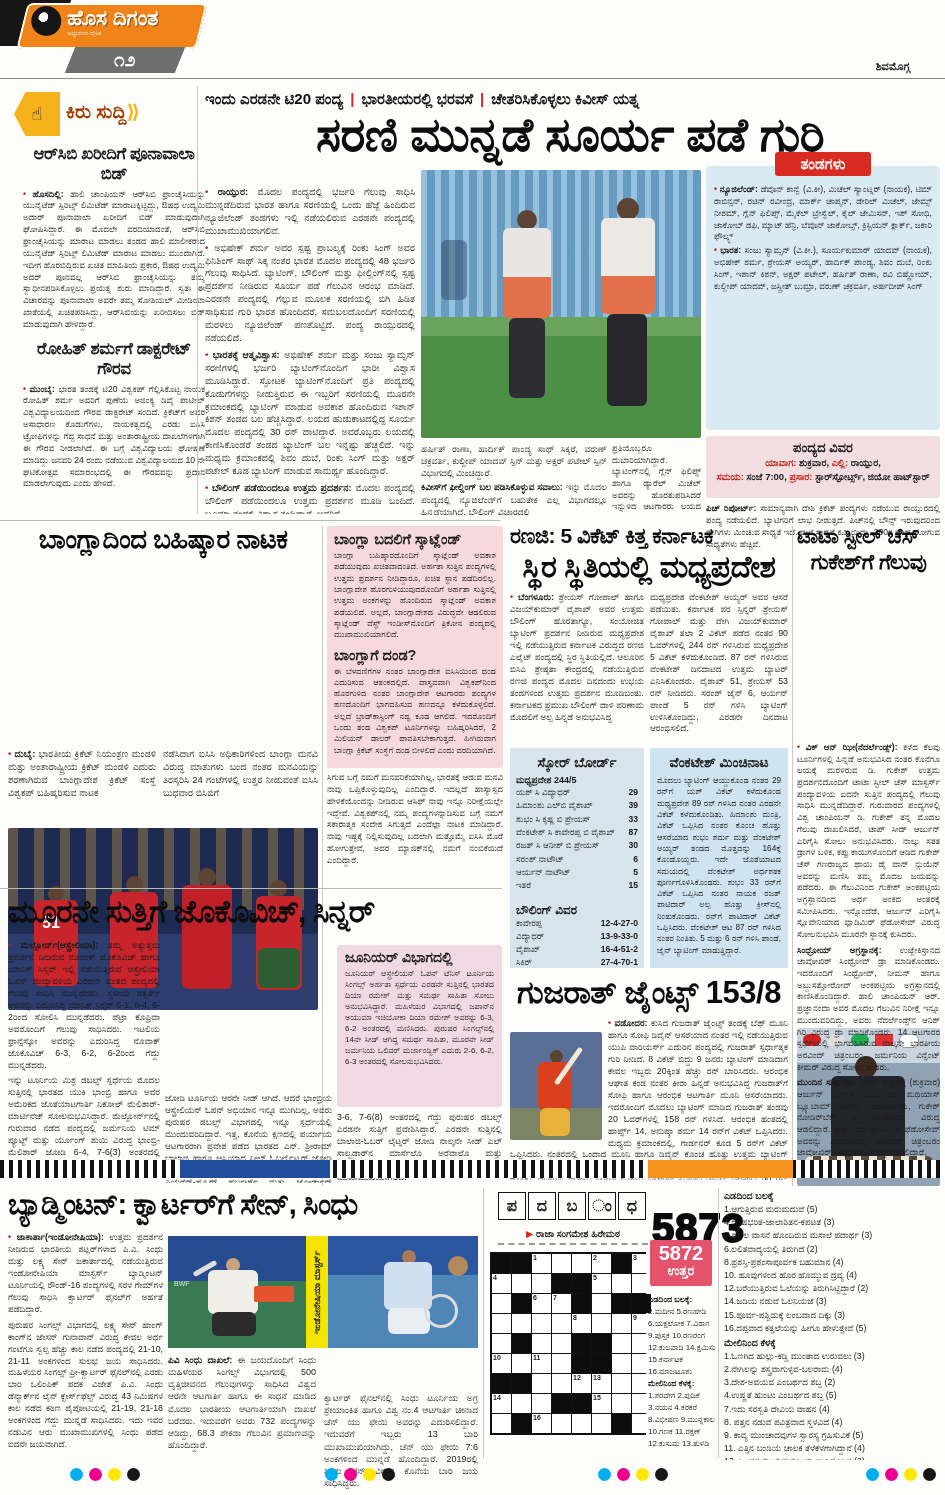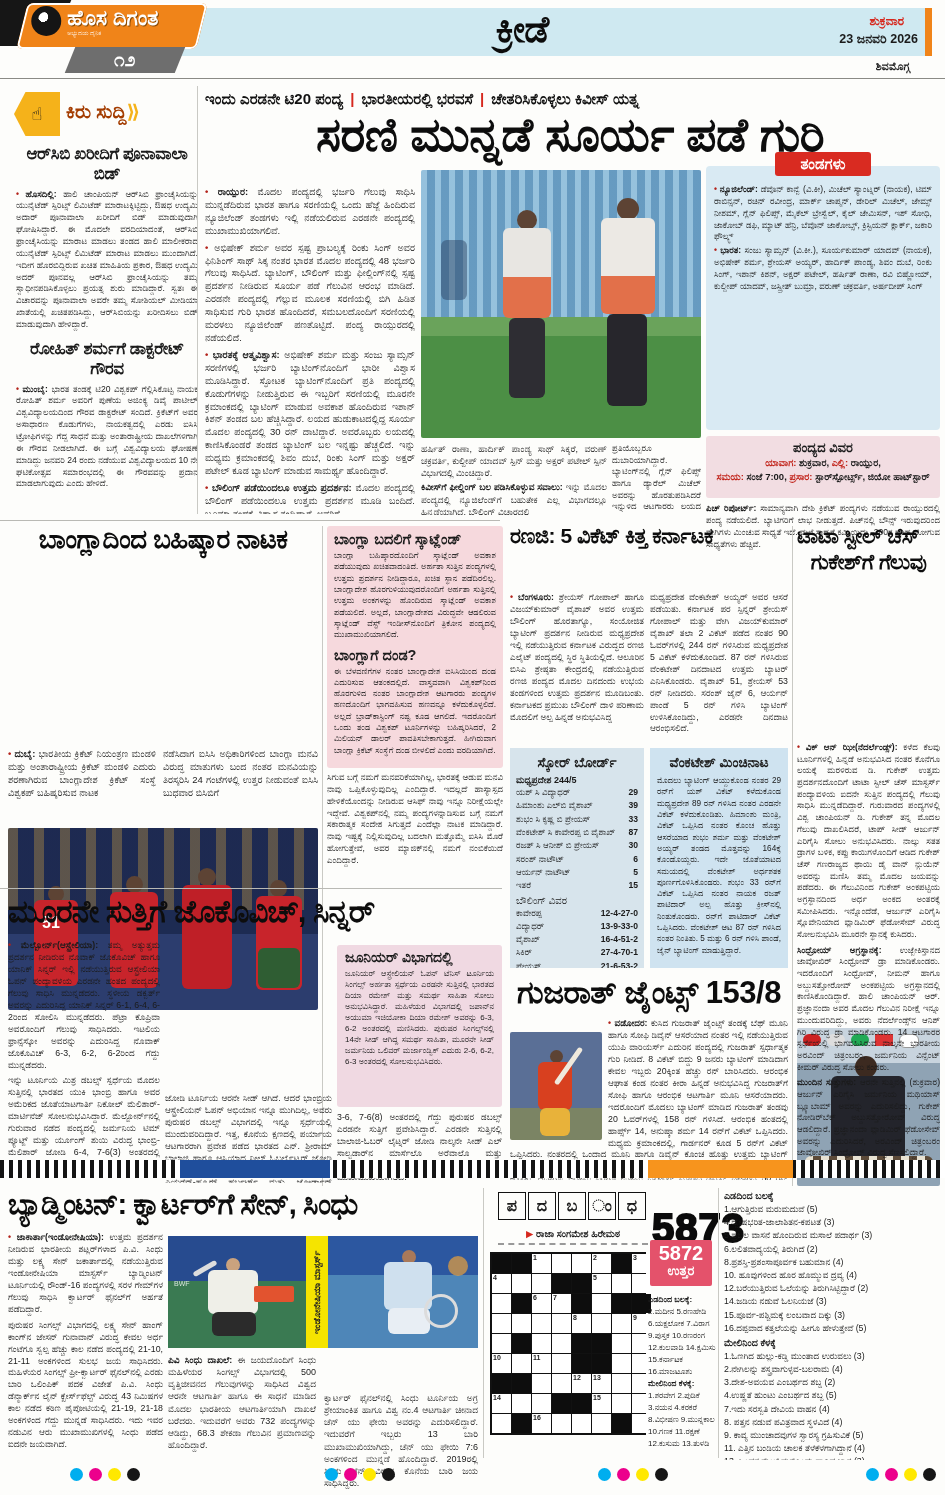--- a/index.html
+++ b/index.html
@@ -63,26 +63,20 @@
   .c{background:#00aeef}.m{background:#ec008c}.y{background:#ffe800}.k{background:#161616}
   .ylabel{writing-mode:vertical-rl;transform:rotate(180deg);font-weight:bold;font-size:10px;
           display:flex;align-items:center;justify-content:center}
 </style>
 </head>
 <body>
 
 <div class="page">
 
   <div class="abs blackskew" style="left:-28px;top:0;width:90px;height:46px"></div>
-  <div class="abs strip" style="left:112px;top:8px;width:820px;height:48px">
-    <div class="abs" style="left:0;right:0;top:1px;text-align:center;font-size:37px;font-weight:bold;color:#0c0c0c;letter-spacing:-1px">ಕ್ರೀಡೆ</div>
-    <div class="abs" style="right:28px;top:6px;font-size:12px;font-weight:bold;color:#d6281e">ಶುಕ್ರವಾರ</div>
-    <div class="abs" style="right:14px;top:24px;font-size:12.5px;font-weight:bold;color:#1b1b1b">23 ಜನವರಿ 2026</div>
-    <div class="abs" style="right:0;top:0;width:7px;height:48px;background:#f08419"></div>
-  </div>
   <div class="abs logo-orange" style="left:22px;top:3px;width:180px;height:46px">
     <div class="logo-inner">
       <span class="logo-circle"></span>
       <span style="display:flex;flex-direction:column;line-height:1">
         <b style="font-size:21px;text-shadow:1px 1px 0 #8a4a05">ಹೊಸ ದಿಗಂತ</b>
         <span style="font-size:6px;margin-top:2px;opacity:.9">ಅಭ್ಯುದಯ ದೈನಿಕ</span>
       </span>
     </div>
   </div>
   <div class="abs pageno" style="left:70px;top:47px;width:110px;height:26px;display:flex;align-items:center;justify-content:center">
@@ -92,21 +86,21 @@
   <div class="hrule" style="left:0;top:78px;width:945px;background:#8a8a85"></div>
 
   <div class="abs" style="left:14px;top:92px;width:170px;height:44px">
     <div style="position:absolute;left:0;top:0;width:46px;height:44px;background:#f5b21a;clip-path:polygon(25% 0,100% 0,100% 100%,25% 100%,0 50%);display:flex;align-items:center;justify-content:center">
       <span style="font-size:18px">☝</span>
     </div>
     <div style="position:absolute;left:52px;top:8px;font-size:19px;font-weight:bold;color:#a33c00">
       <span>ಕಿರು ಸುದ್ದಿ</span><span style="color:#f5b21a;font-weight:bold">⟫</span>
     </div>
   </div>
-  <div class="abs" style="left:16px;top:140px;width:182px;height:372px;overflow:hidden">
+  <div class="abs" style="left:23px;top:140px;width:182px;height:372px;overflow:hidden">
 
       <div style="margin-bottom:8px">
         <div style="font-size:16.5px;font-weight:bold;text-align:center;line-height:1.2;margin:4px 0 5px;letter-spacing:-.3px">ಆರ್‌ಸಿಬಿ ಖರೀದಿಗೆ ಪೂನಾವಾಲಾ ಬಿಡ್</div>
         <div class="smalltxt"><b class="lead" style="color:#b3221a">• </b><b>ಹೊಸದಿಲ್ಲಿ:</b> <span>ಹಾಲಿ ಚಾಂಪಿಯನ್ ಆರ್‌ಸಿಬಿ ಫ್ರಾಂಚೈಸಿಯನ್ನು ಯುನೈಟೆಡ್ ಸ್ಪಿರಿಟ್ಸ್ ಲಿಮಿಟೆಡ್ ಮಾರಾಟಕ್ಕಿಟ್ಟಿದ್ದು, ಔಷಧ ಉದ್ಯಮಿ ಅದಾರ್ ಪೂನಾವಾಲಾ ಖರೀದಿಗೆ ಬಿಡ್ ಮಾಡುವುದಾಗಿ ಘೋಷಿಸಿದ್ದಾರೆ. ಈ ಮೊದಲೇ ವರದಿಯಾದಂತೆ, ಆರ್‌ಸಿಬಿ ಫ್ರಾಂಚೈಸಿಯನ್ನು ಮಾರಾಟ ಮಾಡಲು ತಂಡದ ಹಾಲಿ ಮಾಲೀಕರಾದ ಯುನೈಟೆಡ್ ಸ್ಪಿರಿಟ್ಸ್ ಲಿಮಿಟೆಡ್ ಮಾರಾಟ ಮಾಡಲು ಮುಂದಾಗಿದೆ. ಇದೀಗ ಹೊರಬಿದ್ದಿರುವ ಖಚಿತ ಮಾಹಿತಿಯ ಪ್ರಕಾರ, ಔಷಧ ಉದ್ಯಮಿ ಅದರ್ ಪೂನವಲ್ಲ ಆರ್‌ಸಿಬಿ ಫ್ರಾಂಚೈಸಿಯನ್ನು ತಮ್ಮ ಸ್ವಾಧೀನಪಡಿಸಿಕೊಳ್ಳಲು ಪ್ರಯತ್ನ ಶುರು ಮಾಡಿದ್ದಾರೆ. ಸ್ವತಃ ಈ ವಿಚಾರವನ್ನು ಪೂನಾವಾಲಾ ಅವರೇ ತಮ್ಮ ಸೋಶಿಯಲ್ ಮೀಡಿಯಾ ಖಾತೆಯಲ್ಲಿ ಖಚಿತಪಡಿಸಿದ್ದು, ಆರ್‌ಸಿಬಿಯನ್ನು ಖರೀದಿಸಲು ಬಿಡ್ ಮಾಡುವುದಾಗಿ ಹೇಳಿದ್ದಾರೆ.</span></div>
       </div>
 
       <div style="margin-bottom:8px">
         <div style="font-size:16.5px;font-weight:bold;text-align:center;line-height:1.2;margin:4px 0 5px;letter-spacing:-.3px">ರೋಹಿತ್ ಶರ್ಮಗೆ ಡಾಕ್ಟರೇಟ್ ಗೌರವ</div>
         <div class="smalltxt"><b class="lead" style="color:#b3221a">• </b><b>ಮುಂಬೈ:</b> <span>ಭಾರತ ತಂಡಕ್ಕೆ ಟಿ20 ವಿಶ್ವಕಪ್ ಗೆಲ್ಲಿಸಿಕೊಟ್ಟ ನಾಯಕ ರೋಹಿತ್ ಶರ್ಮ ಅವರಿಗೆ ಪುಣೆಯ ಅಜಿಂಕ್ಯ ಡಿವೈ ಪಾಟೀಲ್ ವಿಶ್ವವಿದ್ಯಾಲಯದಿಂದ ಗೌರವ ಡಾಕ್ಟರೇಟ್ ಸಂದಿದೆ. ಕ್ರಿಕೆಟ್‌ಗೆ ಅವರ ಅಸಾಧಾರಣ ಕೊಡುಗೆಗಳು, ನಾಯಕತ್ವದಲ್ಲಿ ಎರಡು ಐಸಿಸಿ ಟ್ರೋಫಿಗಳನ್ನು ಗೆದ್ದ ಸಾಧನೆ ಮತ್ತು ಅಂತಾರಾಷ್ಟ್ರೀಯ ದಾಖಲೆಗಳಿಗಾಗಿ ಈ ಗೌರವ ನೀಡಲಾಗಿದೆ. ಈ ಬಗ್ಗೆ ವಿಶ್ವವಿದ್ಯಾಲಯ ಘೋಷಣೆ ಮಾಡಿದ್ದು ಜನವರಿ 24 ರಂದು ನಡೆಯುವ ವಿಶ್ವವಿದ್ಯಾಲಯದ 10 ನೇ ಘಟಿಕೋತ್ಸವ ಸಮಾರಂಭದಲ್ಲಿ ಈ ಗೌರವವನ್ನು ಪ್ರದಾನ ಮಾಡಲಾಗುವುದು ಎಂದು ಹೇಳಿದೆ.</span></div>
       </div>
@@ -194,20 +188,21 @@
     <div style="font-weight:bold;font-size:14.5px;margin-bottom:2px">ಬಾಂಗ್ಲಾ ಬದಲಿಗೆ ಸ್ಕಾಟ್ಲೆಂಡ್</div>
     <div class="smalltxt" style="font-size:8.2px">ಬಾಂಗ್ಲಾ ಬಹಿಷ್ಕಾರದೊಂದಿಗೆ ಸ್ಕಾಟ್ಲೆಂಡ್ ಅವಕಾಶ ಪಡೆಯುವುದು ಖಚಿತವಾದಂತಿದೆ. ಅರ್ಹತಾ ಸುತ್ತಿನ ಪಂದ್ಯಗಳಲ್ಲಿ ಉತ್ತಮ ಪ್ರದರ್ಶನ ನೀಡಿದ್ದಾರೂ, ಖಚಿತ ಸ್ಥಾನ ಪಡೆದಿರಲಿಲ್ಲ. ಬಾಂಗ್ಲಾದೇಶ ಹೊರಗುಳಿಯುವುದರೊಂದಿಗೆ ಅರ್ಹತಾ ಸುತ್ತಿನಲ್ಲಿ ಉತ್ತಮ ಅಂಕಗಳನ್ನು ಹೊಂದಿರುವ ಸ್ಕಾಟ್ಲೆಂಡ್ ಅವಕಾಶ ಪಡೆಯಲಿದೆ. ಅಲ್ಲದೆ, ಬಾಂಗ್ಲಾದೇಶದ ವಿರುದ್ಧವೇ ಆಡಲಿರುವ ಸ್ಕಾಟ್ಲೆಂಡ್ ವೆಸ್ಟ್ ಇಂಡೀಸ್‌ನೊಂದಿಗೆ ತ್ರಿಕೋನ ಪಂದ್ಯದಲ್ಲಿ ಮುಖಾಮುಖಿಯಾಗಲಿದೆ.</div>
     <div style="font-weight:bold;font-size:14.5px;margin:6px 0 2px">ಬಾಂಗ್ಲಾಗೆ ದಂಡ?</div>
     <div class="smalltxt" style="font-size:8.2px">ಈ ಬೆಳವಣಿಗೆಗಳ ನಂತರ ಬಾಂಗ್ಲಾದೇಶ ಐಸಿಸಿಯಿಂದ ದಂಡ ಎದುರಿಸುವ ಆತಂಕದಲ್ಲಿದೆ. ವಾಸ್ತವವಾಗಿ ವಿಶ್ವಕಪ್‌ನಿಂದ ಹೊರಗುಳಿದ ನಂತರ ಬಾಂಗ್ಲಾದೇಶ ಆಟಗಾರರು ಪಂದ್ಯಗಳ ಹಣದೊಂದಿಗೆ ಭಾಗವಹಿಸುವ ಹಣವನ್ನೂ ಕಳೆದುಕೊಳ್ಳಲಿದೆ. ಅಲ್ಲದೆ ಬ್ರಾಡ್‌ಕಾಸ್ಟಿಂಗ್ ನಷ್ಟ ಕೂಡ ಆಗಲಿದೆ. ಇದರೊಂದಿಗೆ ಒಂದು ತಂಡ ವಿಶ್ವಕಪ್ ಟೂರ್ನಿಗಳನ್ನು ಬಹಿಷ್ಕರಿಸಿದರೆ, 2 ಮಿಲಿಯನ್ ಡಾಲರ್ ಪಾವತಿಸಬೇಕಾಗುತ್ತದೆ. ಹೀಗಿರುವಾಗ ಬಾಂಗ್ಲಾ ಕ್ರಿಕೆಟ್ ಸಂಸ್ಥೆಗೆ ದಂಡ ಬೀಳಲಿದೆ ಎಂದು ವರದಿಯಾಗಿದೆ.</div>
   </div>
   <div class="abs smalltxt" style="left:327px;top:772px;width:176px;height:114px;overflow:hidden">
     <span>ಸಿಗುವ ಬಗ್ಗೆ ನಮಗೆ ಮನವರಿಕೆಯಾಗಿಲ್ಲ, ಭಾರತಕ್ಕೆ ಆಡುವ ಮನವಿ ನಾವು ಒಪ್ಪಿಕೊಳ್ಳುವುದಿಲ್ಲ ಎಂದಿದ್ದಾರೆ. ಇದಲ್ಲದೆ ಹಾಸ್ಯಾಸ್ಪದ ಹೇಳಿಕೆಯೊಂದನ್ನು ನೀಡಿರುವ ಆಸಿಫ್ ನಾವು ಇನ್ನೂ ನಿರೀಕ್ಷೆಯಲ್ಲೇ ಇದ್ದೇವೆ. ವಿಶ್ವಕಪ್‌ನಲ್ಲಿ ನಮ್ಮ ಪಂದ್ಯಗಳನ್ನಾಡಿಸುವ ಬಗ್ಗೆ ನಮಗೆ ಸಕಾರಾತ್ಮಕ ಸಂದೇಶ ಸಿಗುತ್ತದೆ ಎಂದೆಲ್ಲಾ ನಾಟಕ ಮಾಡಿದ್ದಾರೆ. ನಾವು ಇಷ್ಟಕ್ಕೆ ನಿಲ್ಲಿಸುವುದಿಲ್ಲ ಬದಲಾಗಿ ಮತ್ತೊಮ್ಮೆ ಐಸಿಸಿ ಮೊರೆ ಹೋಗುತ್ತೇವೆ, ಅವರ ಮ್ಯಾಜಿಕ್‌ನಲ್ಲಿ ನಮಗೆ ನಂಬಿಕೆಯಿದೆ ಎಂದಿದ್ದಾರೆ.</span>
   </div>
 
   <div class="abs headline" style="left:510px;top:524px;width:278px;font-size:21px;text-align:left">ರಣಜಿ: 5 ವಿಕೆಟ್ ಕಿತ್ತ ಕರ್ನಾಟಕ</div>
+  <div class="abs headline" style="left:510px;top:550px;width:278px;font-size:30px;text-align:center">ಸ್ಥಿರ ಸ್ಥಿತಿಯಲ್ಲಿ ಮಧ್ಯಪ್ರದೇಶ</div>
   <div class="abs bodytxt" style="left:510px;top:592px;width:134px;height:152px;overflow:hidden;font-size:8.8px">
     <b style="color:#b3221a">•</b> <b>ಬೆಂಗಳೂರು:</b> <span>ಶ್ರೇಯಸ್ ಗೋಪಾಲ್ ಹಾಗೂ ವಿಜಯ್‌ಕುಮಾರ್ ವೈಶಾಖ್ ಅವರ ಉತ್ತಮ ಬೌಲಿಂಗ್ ಹೊರತಾಗ್ಯೂ, ಸಂಯೋಜಿತ ಬ್ಯಾಟಿಂಗ್ ಪ್ರದರ್ಶನ ನೀಡಿರುವ ಮಧ್ಯಪ್ರದೇಶ ಇಲ್ಲಿ ನಡೆಯುತ್ತಿರುವ ಕರ್ನಾಟಕ ವಿರುದ್ಧದ ರಣಜಿ ಎಲೈಟ್ ಪಂದ್ಯದಲ್ಲಿ ಸ್ಥಿರ ಸ್ಥಿತಿಯಲ್ಲಿದೆ. ಆಲೂರಿನ ಬಿಸಿಎ ಶ್ರೇಷ್ಠತಾ ಕೇಂದ್ರದಲ್ಲಿ ನಡೆಯುತ್ತಿರುವ ರಣಜಿ ಪಂದ್ಯದ ಮೊದಲ ದಿನದಂದು ಉಭಯ ತಂಡಗಳಿಂದ ಉತ್ತಮ ಪ್ರದರ್ಶನ ಮೂಡಿಬಂತು. ಕರ್ನಾಟಕದ ಪ್ರಮುಖ ಬೌಲಿಂಗ್ ದಾಳಿ ಪರಿಣಾಮ ಮೊದಲಿಗೆ ಅಲ್ಪ ಹಿನ್ನಡೆ ಅನುಭವಿಸಿದ್ದ</span>
   </div>
   <div class="abs bodytxt" style="left:650px;top:592px;width:138px;height:152px;overflow:hidden;font-size:8.8px">ಮಧ್ಯಪ್ರದೇಶ ವೆಂಕಟೇಶ್ ಅಯ್ಯರ್ ಅವರ ಆಸರೆ ಪಡೆಯಿತು. ಕರ್ನಾಟಕ ಪರ ಸ್ಪಿನ್ನರ್ ಶ್ರೇಯಸ್ ಗೋಪಾಲ್ ಮತ್ತು ವೇಗಿ ವಿಜಯ್‌ಕುಮಾರ್ ವೈಶಾಖ್ ತಲಾ 2 ವಿಕೆಟ್ ಪಡೆದ ನಂತರ 90 ಓವರ್‌ಗಳಲ್ಲಿ 244 ರನ್ ಗಳಿಸಿರುವ ಮಧ್ಯಪ್ರದೇಶ 5 ವಿಕೆಟ್ ಕಳೆದುಕೊಂಡಿದೆ. 87 ರನ್ ಗಳಿಸಿರುವ ವೆಂಕಟೇಶ್ ದಿನದಾಟದ ಉತ್ತಮ ಬ್ಯಾಟರ್ ಎನಿಸಿಕೊಂಡರು. ವೈಶಾಖ್ 51, ಶ್ರೇಯಸ್ 53 ರನ್ ನೀಡಿದರು. ಸರಂಶ್ ಜೈನ್ 6, ಆರ್ಯನ್ ಪಾಂಡೆ 5 ರನ್ ಗಳಿಸಿ ಬ್ಯಾಟಿಂಗ್ ಉಳಿಸಿಕೊಂಡಿದ್ದು, ಎರಡನೇ ದಿನದಾಟ ಆರಂಭಿಸಲಿದೆ.</div>
 
   <div class="abs bluebox" style="left:510px;top:748px;width:134px;height:220px;padding:3px 6px;box-sizing:border-box;overflow:hidden">
     <div class="boxtitle">ಸ್ಕೋರ್ ಬೋರ್ಡ್</div>
     <div style="font-weight:bold;font-size:9px">ಮಧ್ಯಪ್ರದೇಶ 244/5</div>
     <div>
 
@@ -237,21 +232,21 @@
         </div>
         <div class="score-row">
           <span class="nm">ಆರ್ಯನ್ ನಾಟೌಟ್</span>
           <span class="rv">5</span>
         </div>
         <div class="score-row">
           <span class="nm">ಇತರೆ</span>
           <span class="rv">15</span>
         </div>
       </div>
-    <div style="font-weight:normal;font-size:10px;margin-top:2px">ಬೌಲಿಂಗ್ ವಿವರ</div>
+    <div style="font-weight:bold;font-size:12px;margin-top:10px">ಬೌಲಿಂಗ್ ವಿವರ</div>
     <div>
 
     <div class="score-row">
           <span class="nm">ಕಾವೇರಪ್ಪ</span>
           <span class="rv">12-4-27-0</span>
         </div>
         <div class="score-row">
           <span class="nm">ವಿದ್ಯಾಧರ್</span>
           <span class="rv">13-9-33-0</span>
         </div>

